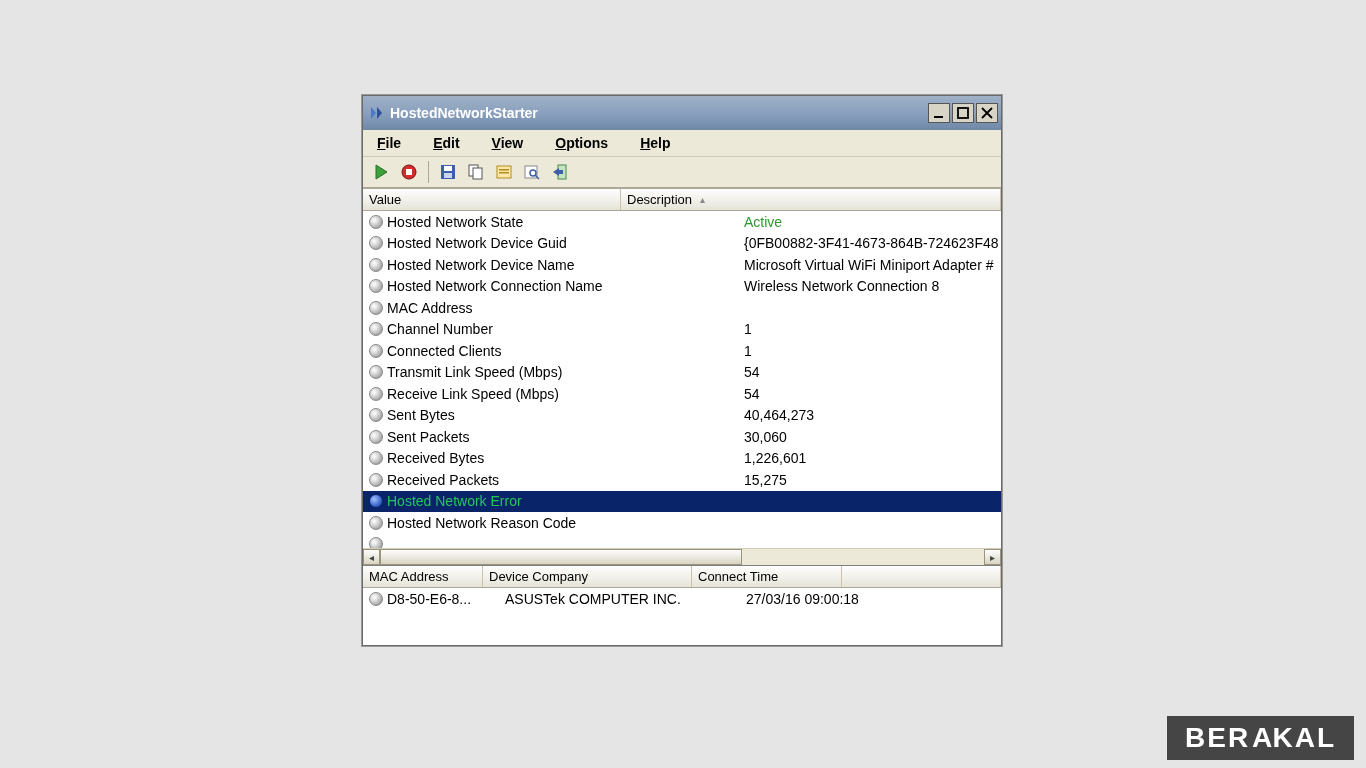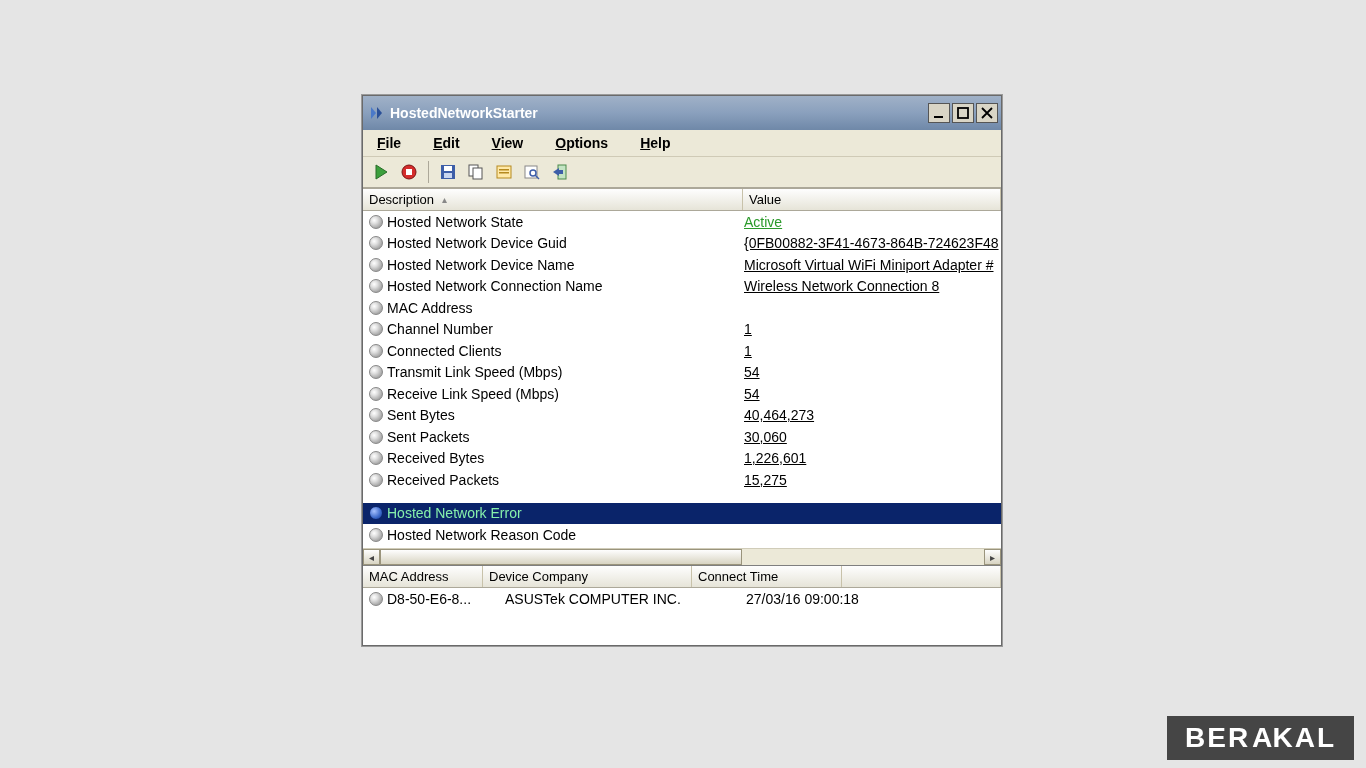--- a/index.html
+++ b/index.html
@@ -104,35 +104,35 @@
   .lv-body {
     flex:1;
     overflow:hidden;
   }
   .row {
     display:flex;
     align-items:center;
     height:21.5px;
     font-size:14px;
   }
-  .row.sel { background:#0a246a; color:#86efac;margin-top:12px; }
+  .row.sel { background:#0a246a; color:#22c55e; }
   .row .icon {
     width:14px; height:14px;
     margin: 0 4px 0 6px;
     border-radius:50%;
     background: radial-gradient(circle at 35% 35%, #fff 0%, #e0e0e0 30%, #9c9c9c 80%, #777 100%);
     border:1px solid #888;
     flex:none;
   }
   .row.sel .icon {
     background: radial-gradient(circle at 35% 35%, #a6c1ff 0%, #3b68c9 60%, #17388a 100%);
     border-color:#0a246a;
   }
   .row .desc { flex:0 0 357px; white-space:nowrap; overflow:hidden; padding-right:4px;}
-  .row .val { flex:1; white-space:nowrap; overflow:hidden;text-decoration:underline; }
+  .row .val { flex:1; white-space:nowrap; overflow:hidden; }
   .row .val.active { color:#2b9a2b; }
   .hscroll {
     height:17px;
     background:#ece9d8;
     display:flex;
     align-items:stretch;
     border-top:1px solid #d0ccb9;
   }
   .hs-btn {
     width:17px;
@@ -268,26 +268,26 @@
     <div class="tb-btn">
       <svg viewBox="0 0 18 18">
           <rect x="7" y="2" width="8" height="14" fill="#c4e4c4" stroke="#4a8a4a"></rect>
           <path d="M2 9 L8 5 L8 7 L12 7 L12 11 L8 11 L8 13 Z" fill="#3d5ea8"></path>
         </svg>
     </div>
   </div>
 
   <div class="listview">
     <div class="lv-header">
+      <div class="lv-col-head val">
+        <span>Value</span>
+      </div>
       <div class="lv-col-head desc">
         <span>Description</span>
         <span class="sort-ind">▴</span>
-      </div>
-      <div class="lv-col-head val">
-        <span>Value</span>
       </div>
     </div>
     <div class="lv-body" id="lv-body">
         <div class="row">
           <div class="icon"></div>
           <div class="desc">Hosted Network State</div>
           <div class="val active">Active</div>
         </div>
         <div class="row">
           <div class="icon"></div>

